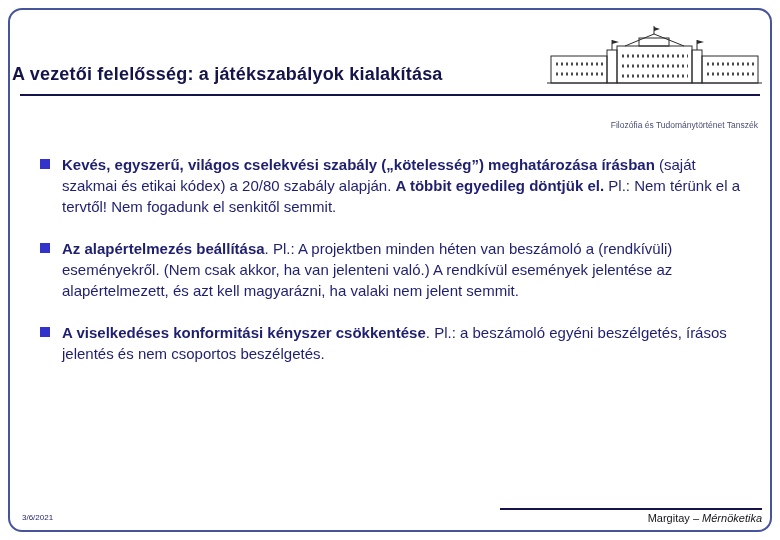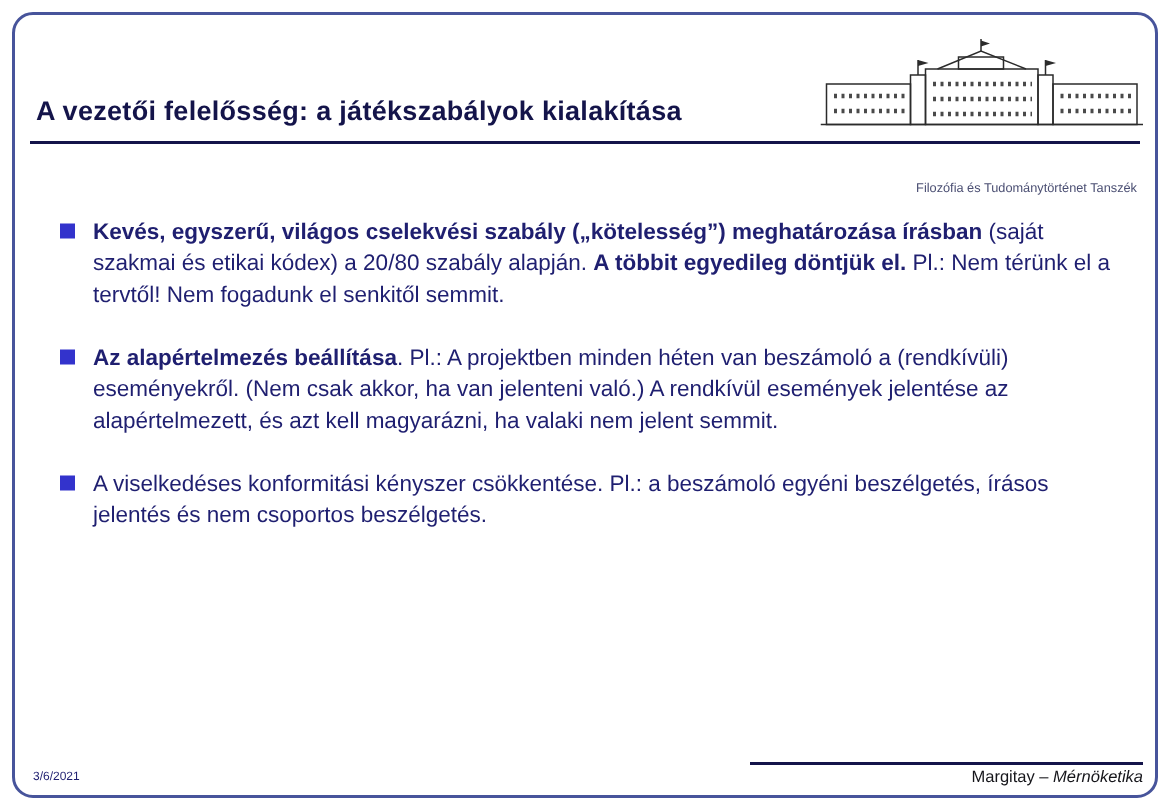--- a/index.html
+++ b/index.html
@@ -11,21 +11,21 @@
   }
   .slide {
     position: absolute;
     left: 8px; top: 8px; right: 8px; bottom: 8px;
     border: 2px solid var(--color-border, #47549b);
     border-radius: 14px;
     background: #ffffff;
   }
   .title {
     position: absolute;
-    left: 14px; top: 54px;
+    left: 2px; top: 54px;
     font-size: 18px;
     font-weight: bold;
     color: var(--color-title, #14144a);
     letter-spacing: 0.2px;
     white-space: nowrap;
   }
   .title-rule {
     position: absolute;
     left: 10px; right: 10px; top: 84px;
     height: 2px;
@@ -46,21 +46,21 @@
     margin-top: 36px;
   }
   .intro {
     position: absolute;
     left: 14px; top: 100px; right: 14px;
     font-size: 15px;
     color: var(--color-text, #1f1f70);
   }
   .bullets {
     position: absolute;
-    left: 0; top: 134px; right: 16px;
+    left: 0; top: 144px; right: 16px;
   }
   .bullet-item {
     display: flex;
     align-items: flex-start;
     margin-bottom: 21px;
   }
   .bullet-marker {
     flex: 0 0 10px;
     width: 10px; height: 10px;
     margin-left: 30px;
@@ -137,20 +137,20 @@
     <div class="bullet-item">
       <span class="bullet-marker"></span>
       <span class="bullet-text"><span style="font-weight: bold;">Kevés, egyszerű, világos cselekvési szabály („kötelesség”) meghatározása írásban</span><span> (saját szakmai és etikai kódex) a 20/80 szabály alapján. </span><span style="font-weight: bold;">A többit egyedileg döntjük el.</span><span> Pl.: Nem térünk el a tervtől! Nem fogadunk el senkitől semmit.</span></span>
     </div>
     <div class="bullet-item">
       <span class="bullet-marker"></span>
       <span class="bullet-text"><span style="font-weight: bold;">Az alapértelmezés beállítása</span><span>. Pl.: A projektben minden héten van beszámoló a (rendkívüli) eseményekről. (Nem csak akkor, ha </span><span style="">van</span><span> jelenteni való.) A rendkívül események jelentése az alapértelmezett, és azt kell magyarázni, ha valaki nem jelent semmit.</span></span>
     </div>
     <div class="bullet-item">
       <span class="bullet-marker"></span>
-      <span class="bullet-text"><span style="font-weight: normal; margin-top: 14px;">A viselkedéses konformitási kényszer csökkentése</span><span>. Pl.: a beszámoló egyéni beszélgetés, írásos jelentés és nem csoportos beszélgetés.</span></span>
+      <span class="bullet-text"><span style="font-weight: bold; margin-top: 14px;">A viselkedéses konformitási kényszer csökkentése</span><span>. Pl.: a beszámoló egyéni beszélgetés, írásos jelentés és nem csoportos beszélgetés.</span></span>
     </div>
   </div>
 
   <div class="footer-date">3/6/2021</div>
   <div class="footer-attribution"><span>Margitay – </span><span style="font-style: italic;">Mérnöketika</span></div>
 
 </div>
 
 </body></html>

